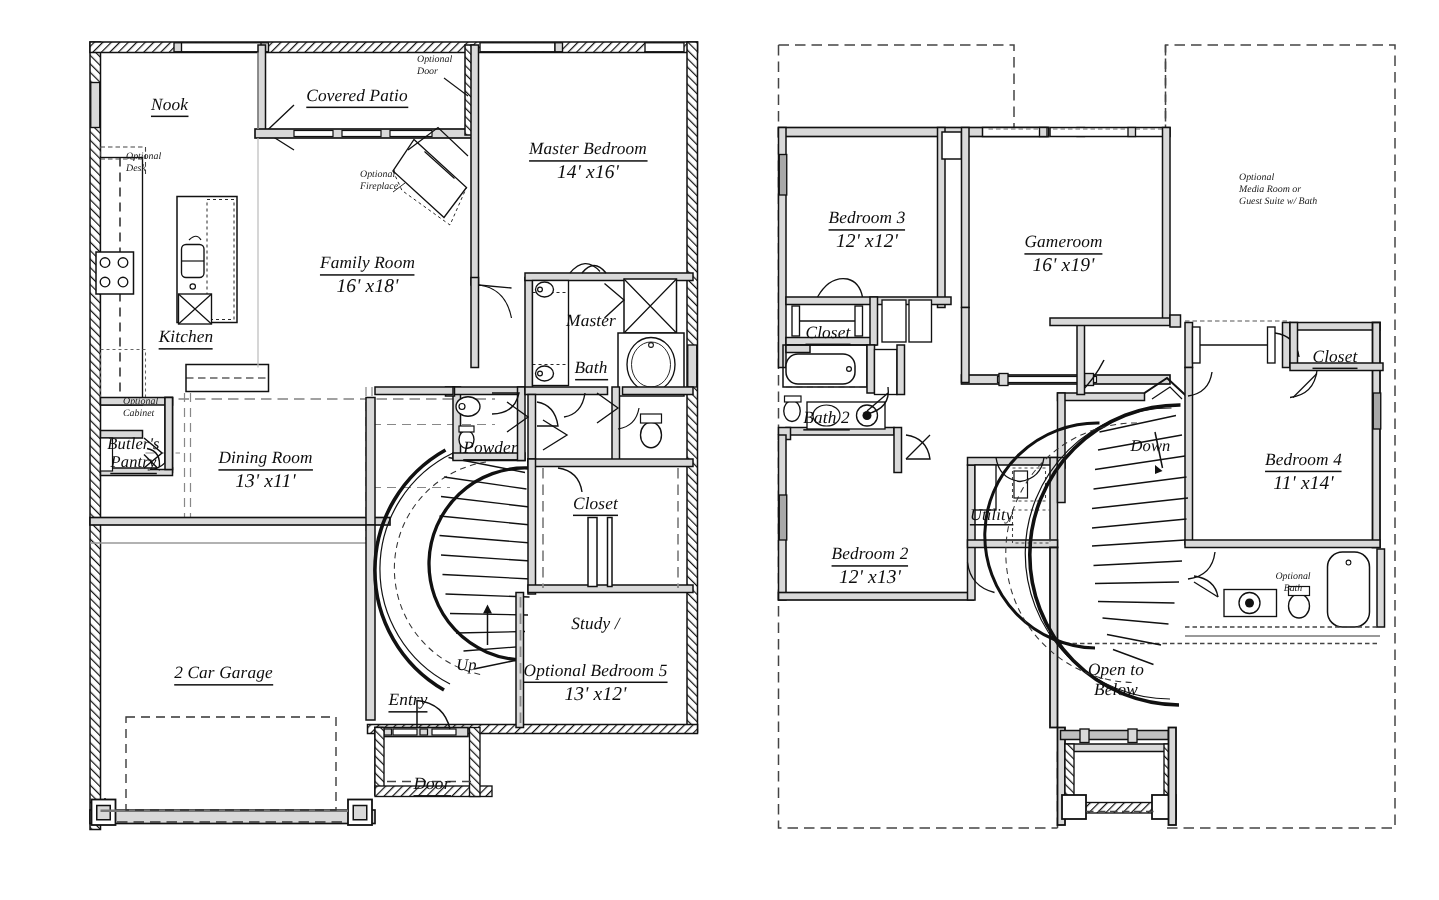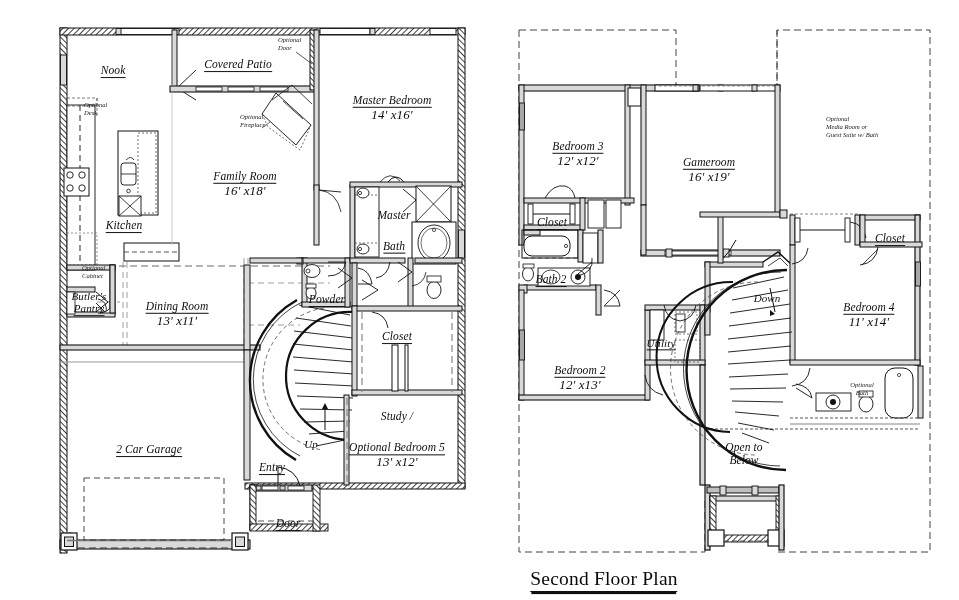--- a/index.html
+++ b/index.html
@@ -541,17 +541,14 @@
     <div>Optional</div>
     <div>Media Room or</div>
     <div>Guest Suite w/ Bath</div>
   </div>
   <div class="opt ctr" style="position:absolute;left:862px;top:389px;text-align:center;">
     <div>Optional</div>
     <div>Bath</div>
   </div>
 </div>
 
-<div class="title" style="left:604px;top:568px;">
-  <span class="ul2">Second Floor Plan</span>
+
 </div>
 
-</div>
-
 </body></html>

